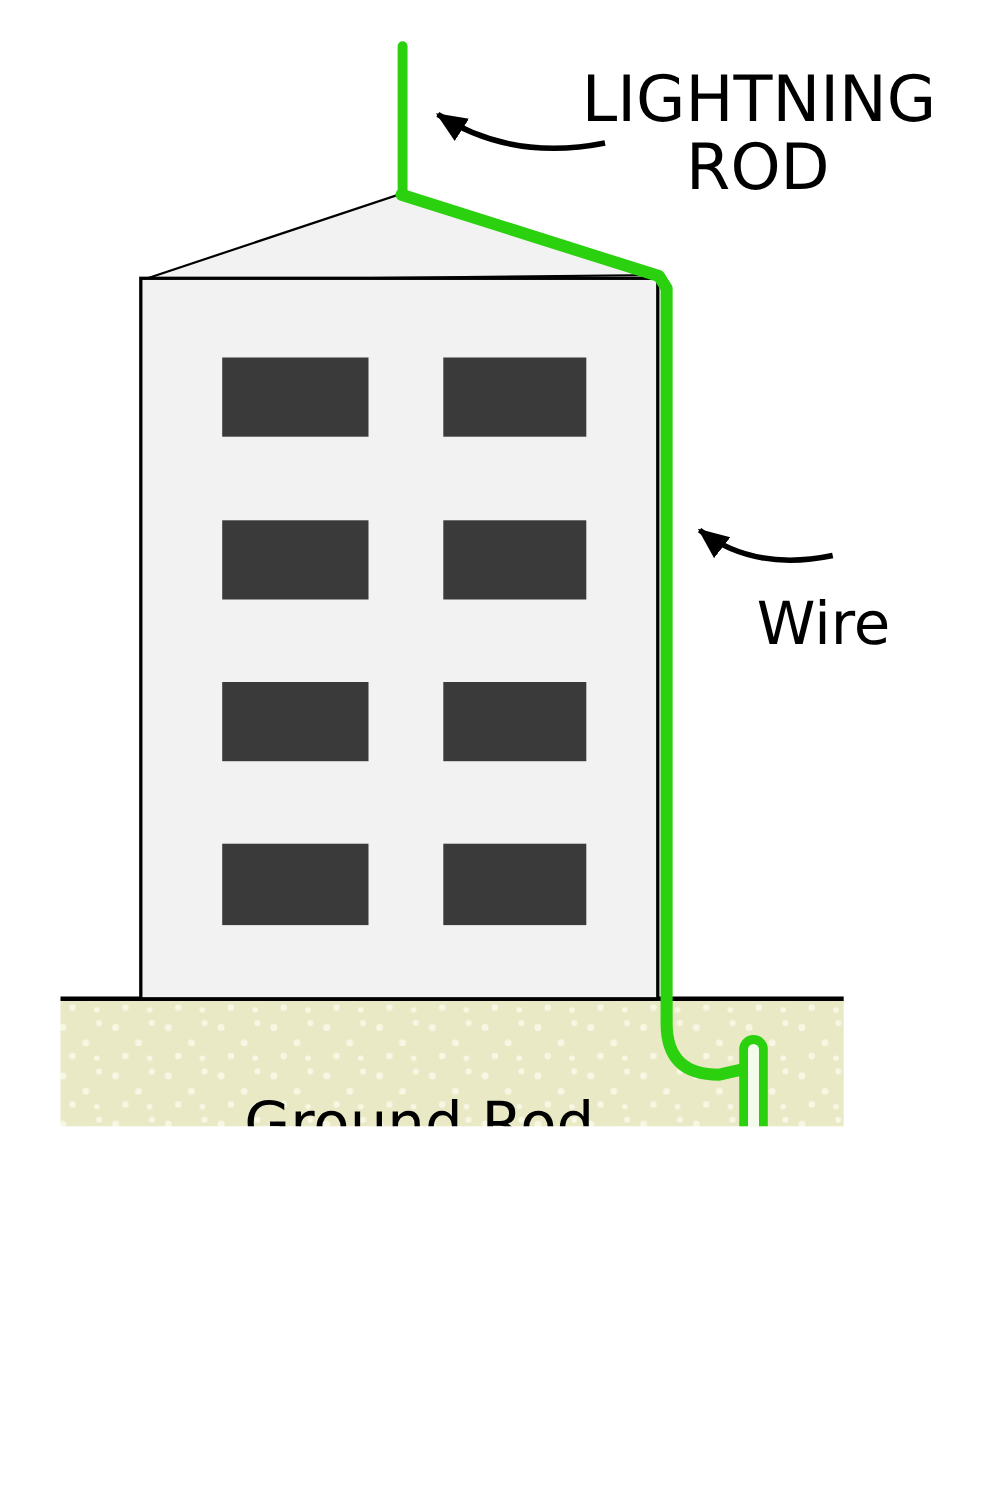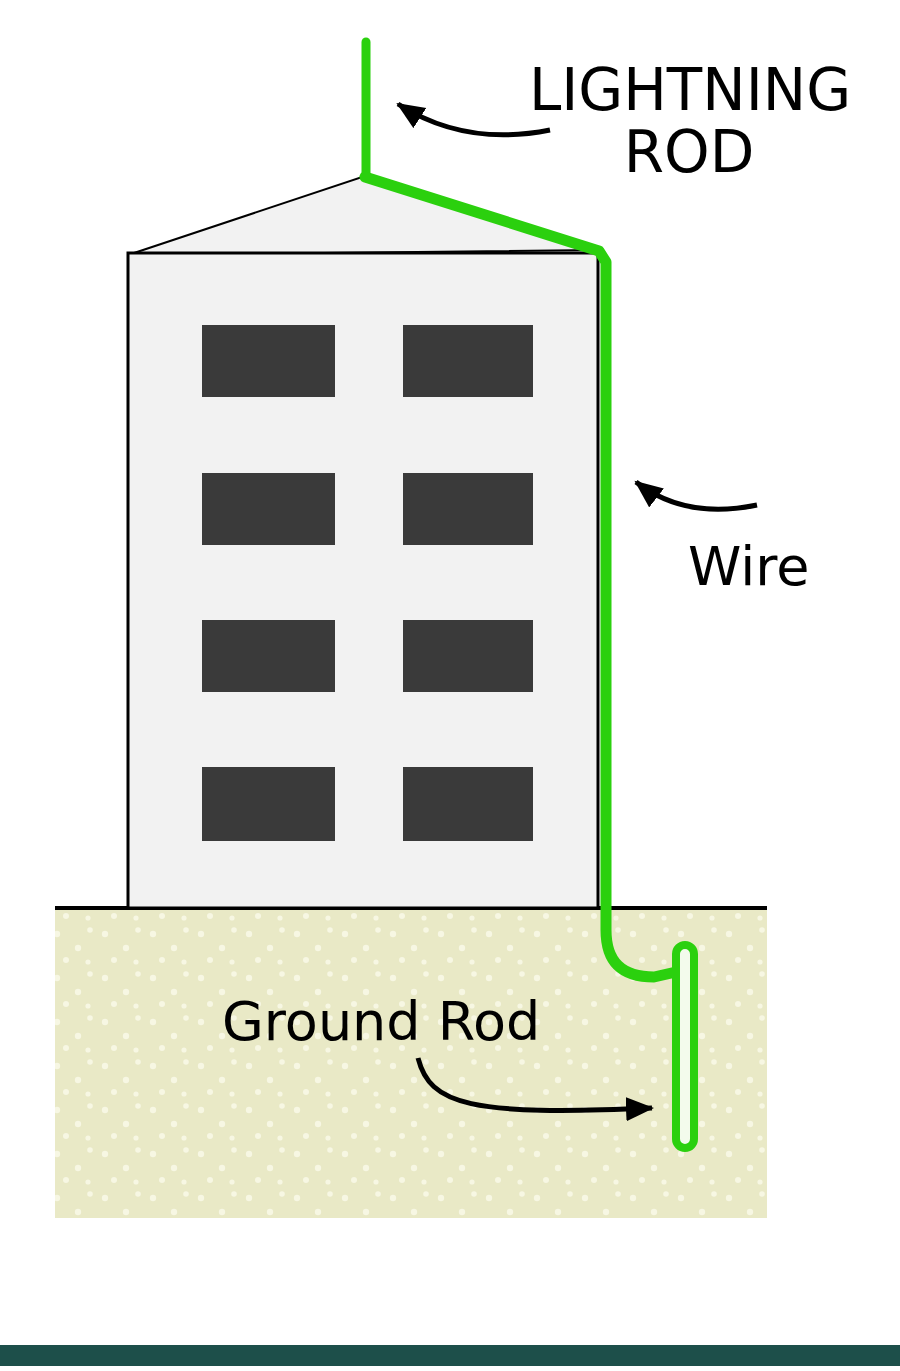--- a/index.html
+++ b/index.html
@@ -4,21 +4,21 @@
 <style>
   html, body {
     margin: 0;
     padding: 0;
     background: #ffffff;
     font-family: "DejaVu Sans", "Liberation Sans", sans-serif;
   }
   .stage {
     position: relative;
     width: 900px;
-    height: 1366px;
+    height: 1024px;
     background: #ffffff;
     overflow: hidden;
   }
   .stage svg {
     display: block;
     width: 900px;
     height: 1371px;
   }
   text.label {
     font-family: "DejaVu Sans", "Liberation Sans", sans-serif;

